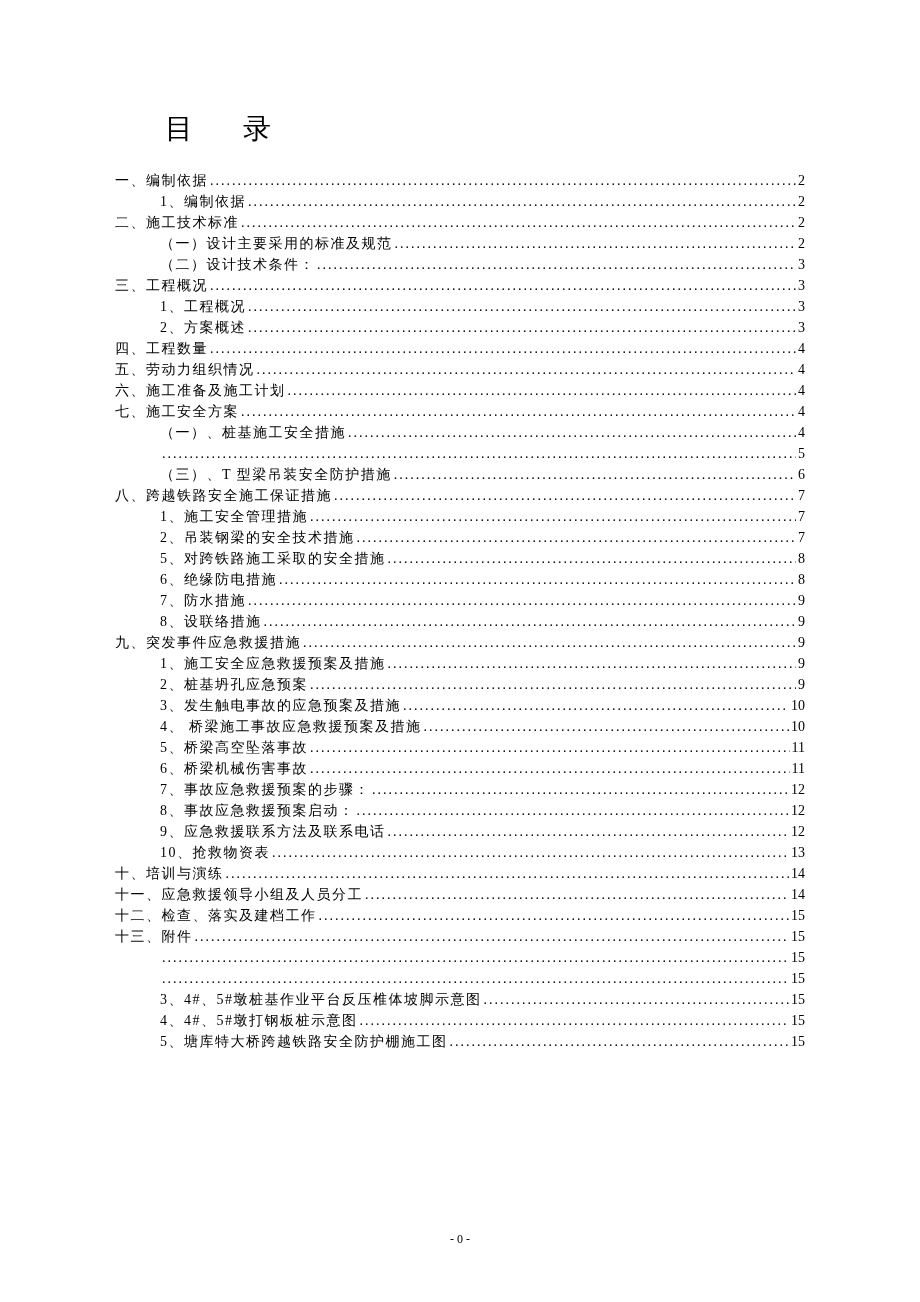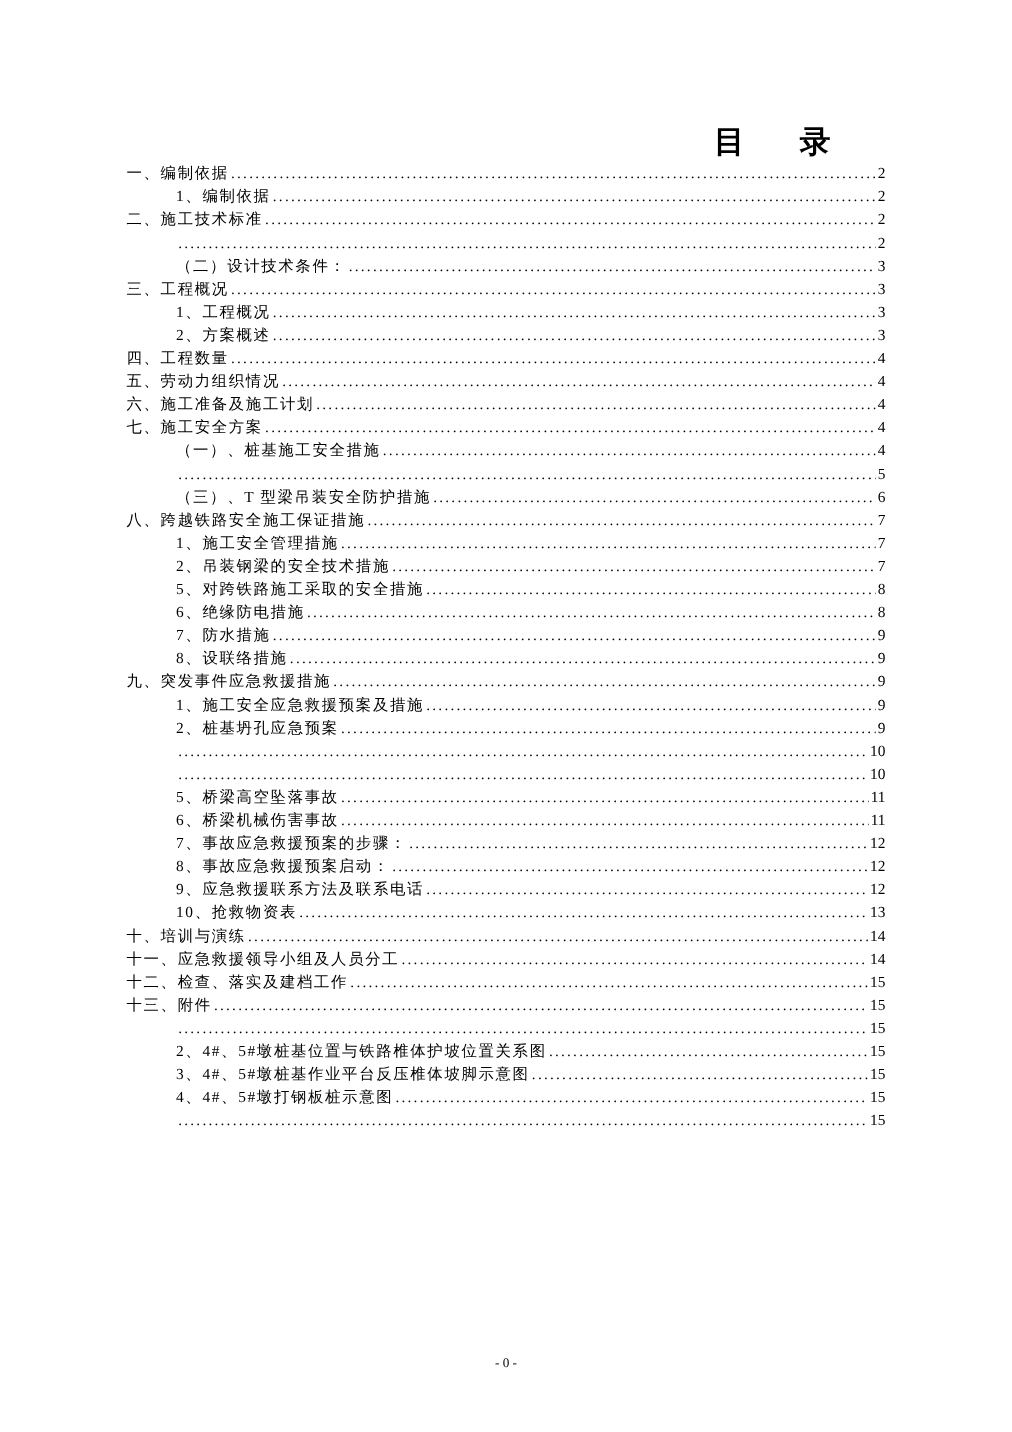--- a/index.html
+++ b/index.html
@@ -9,25 +9,26 @@
     }
     body {
       width: 920px;
       height: 1302px;
       background: #fff;
       font-family: "SimSun", "宋体", serif;
       padding: 110px 115px 60px 115px;
       position: relative;
     }
     .title {
-      text-align: right;
+      text-align: left;
       font-size: 28px;
-      font-weight: bold;
+      font-weight: normal;
       letter-spacing: 50px;
       padding-left: 50px;
+      margin-bottom: 22px;
     }
     .toc-line {
       display: flex;
       align-items: baseline;
       font-size: 14px;
       line-height: 21px;
       white-space: nowrap;
     }
     .toc-text {
       flex-shrink: 0;
@@ -74,20 +75,21 @@
       <span class="toc-text">1、编制依据</span>
       <span class="toc-dots">........................................................................................................................................................................................................</span>
       <span class="toc-page">2</span>
     </div>
     <div class="toc-line level-1">
       <span class="toc-text">二、施工技术标准</span>
       <span class="toc-dots">........................................................................................................................................................................................................</span>
       <span class="toc-page">2</span>
     </div>
     <div class="toc-line level-2">
+      <span class="toc-text">（一）设计主要采用的标准及规范</span>
       <span class="toc-dots">........................................................................................................................................................................................................</span>
       <span class="toc-page">2</span>
     </div>
     <div class="toc-line level-2">
       <span class="toc-text">（二）设计技术条件：</span>
       <span class="toc-dots">........................................................................................................................................................................................................</span>
       <span class="toc-page">3</span>
     </div>
     <div class="toc-line level-1">
       <span class="toc-text">三、工程概况</span>
@@ -182,24 +184,26 @@
       <span class="toc-text">1、施工安全应急救援预案及措施</span>
       <span class="toc-dots">........................................................................................................................................................................................................</span>
       <span class="toc-page">9</span>
     </div>
     <div class="toc-line level-2">
       <span class="toc-text">2、桩基坍孔应急预案</span>
       <span class="toc-dots">........................................................................................................................................................................................................</span>
       <span class="toc-page">9</span>
     </div>
     <div class="toc-line level-2">
+      <span class="toc-text">3、发生触电事故的应急预案及措施</span>
       <span class="toc-dots">........................................................................................................................................................................................................</span>
       <span class="toc-page">10</span>
     </div>
     <div class="toc-line level-2">
+      <span class="toc-text">4、 桥梁施工事故应急救援预案及措施</span>
       <span class="toc-dots">........................................................................................................................................................................................................</span>
       <span class="toc-page">10</span>
     </div>
     <div class="toc-line level-2">
       <span class="toc-text">5、桥梁高空坠落事故</span>
       <span class="toc-dots">........................................................................................................................................................................................................</span>
       <span class="toc-page">11</span>
     </div>
     <div class="toc-line level-2">
       <span class="toc-text">6、桥梁机械伤害事故</span>
@@ -244,33 +248,33 @@
     <div class="toc-line level-1">
       <span class="toc-text">十三、附件</span>
       <span class="toc-dots">........................................................................................................................................................................................................</span>
       <span class="toc-page">15</span>
     </div>
     <div class="toc-line level-2">
       <span class="toc-dots">........................................................................................................................................................................................................</span>
       <span class="toc-page">15</span>
     </div>
     <div class="toc-line level-2">
-      <span class="toc-text">2、4#、5#墩桩基位置与铁路椎体护坡位置关系图</span>
       <span class="toc-dots">........................................................................................................................................................................................................</span>
       <span class="toc-page">15</span>
     </div>
     <div class="toc-line level-2">
       <span class="toc-text">3、4#、5#墩桩基作业平台反压椎体坡脚示意图</span>
       <span class="toc-dots">........................................................................................................................................................................................................</span>
       <span class="toc-page">15</span>
     </div>
     <div class="toc-line level-2">
       <span class="toc-text">4、4#、5#墩打钢板桩示意图</span>
       <span class="toc-dots">........................................................................................................................................................................................................</span>
       <span class="toc-page">15</span>
     </div>
     <div class="toc-line level-2">
+      <span class="toc-text">5、塘库特大桥跨越铁路安全防护棚施工图</span>
       <span class="toc-dots">........................................................................................................................................................................................................</span>
       <span class="toc-page">15</span>
     </div>
   </div>
 
 <div class="footer">- 0 -</div>
 
 </body></html>

